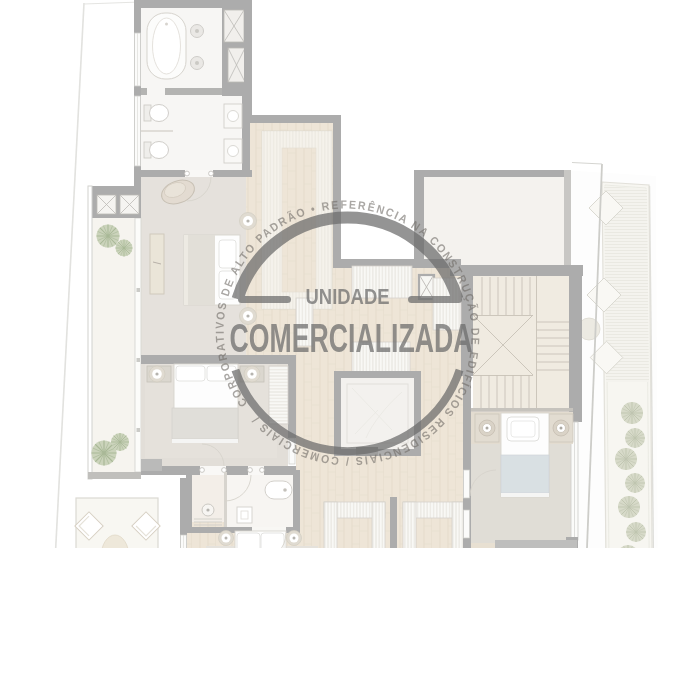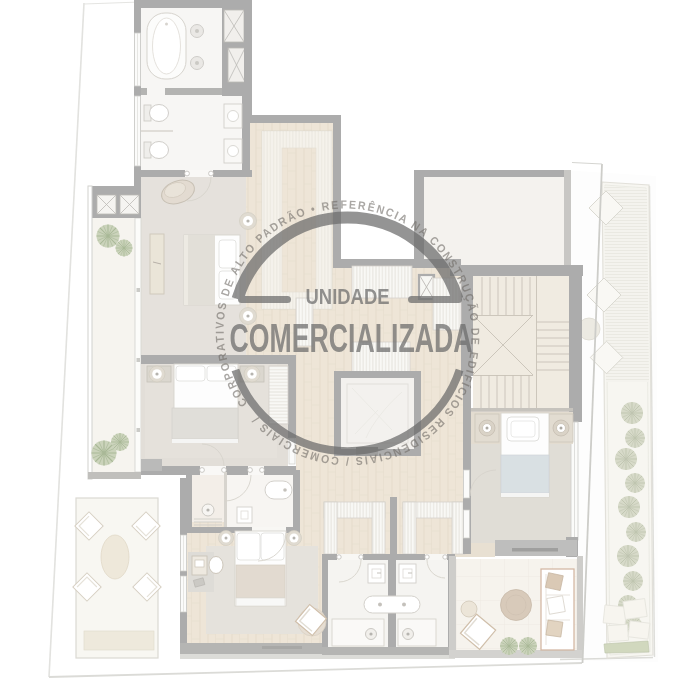--- a/index.html
+++ b/index.html
@@ -1,16 +1,16 @@
 <!DOCTYPE html>
 <html><head>
 <meta charset="utf-8">
 <style>
 html,body{margin:0;padding:0;background:#ffffff;}
-#wrap{width:700px;height:684px;position:relative;overflow:hidden;background:#fff;}
+#wrap{width:700px;height:548px;position:relative;overflow:hidden;background:#fff;}
 text{font-family:"Liberation Sans",sans-serif;}
 </style>
 </head>
 <body>
 <div id="wrap">
 <svg width="700" height="684" viewBox="0 0 700 684" xmlns="http://www.w3.org/2000/svg">
 <defs>
 <pattern id="wood" width="24" height="18" patternUnits="userSpaceOnUse">
 <rect width="24" height="18" fill="#e8dcca"></rect>
 <path d="M8,0V18 M16,0V18 M24,0V18" stroke="#d9cab1" stroke-width="0.7"></path>

